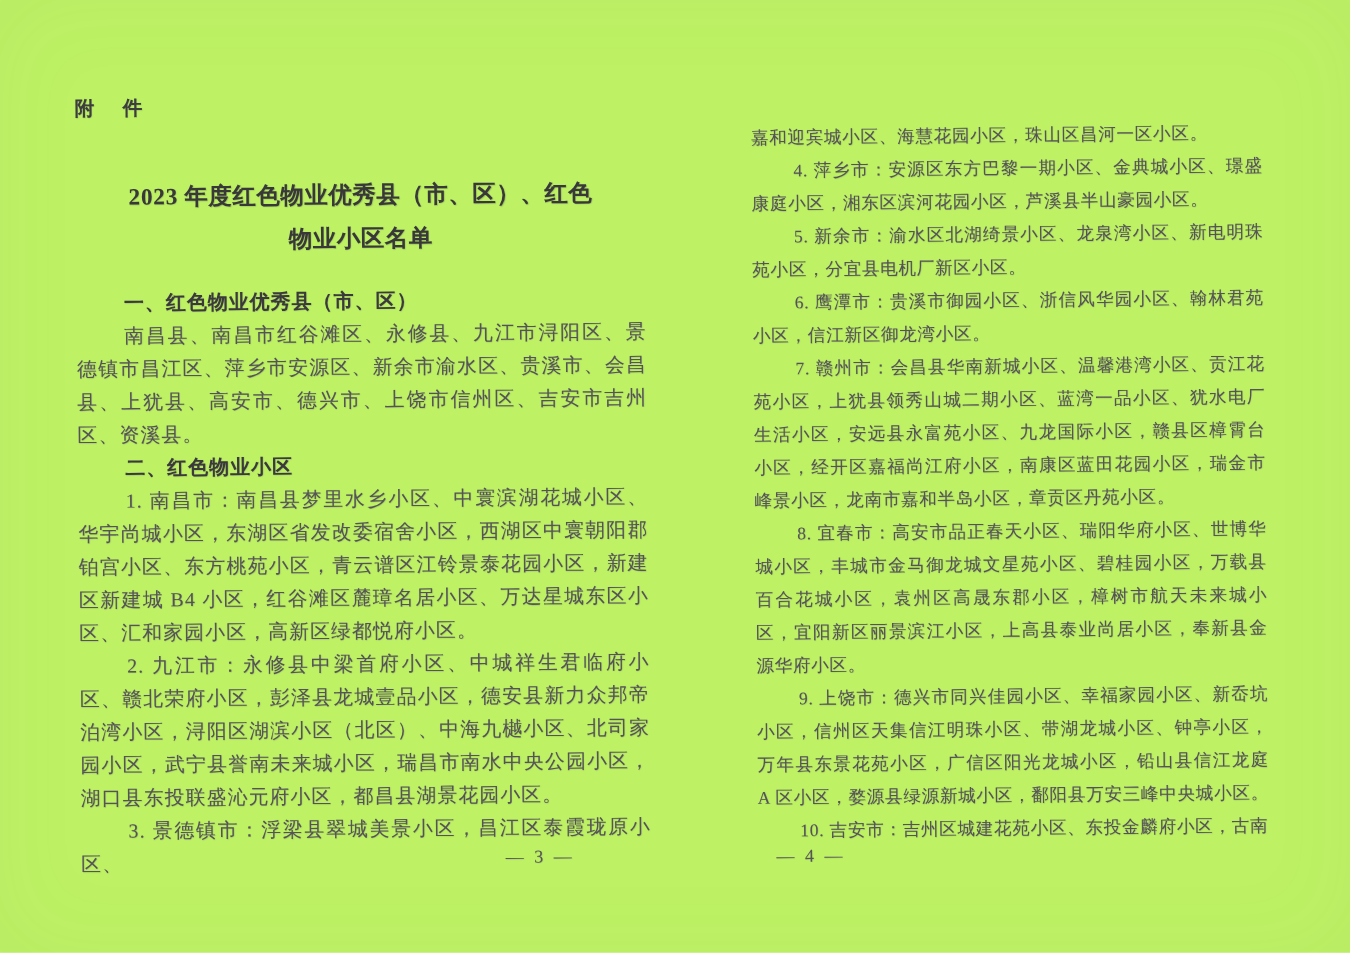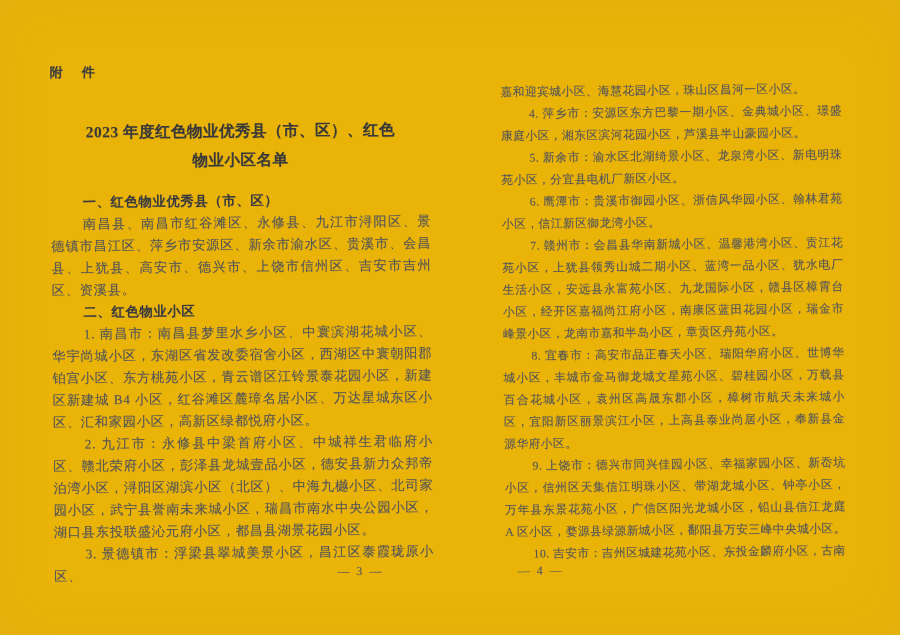--- a/index.html
+++ b/index.html
@@ -5,21 +5,21 @@
   * { margin:0; padding:0; box-sizing:border-box; }
   html,body { width:900px; height:635px; }
   body {
     background:#fdfdfc;
     font-family:"Liberation Serif","DejaVu Serif",serif;
     overflow:hidden;
   }
   .sheet {
     position:relative;
     width:900px; height:635px;
-    background:#eab308;
+    background:#bef264;
     box-shadow: inset 0 0 60px rgba(120,120,120,0.06);
     padding-left: 40px;
   }
   .page { position:absolute; color:#545454; }
   .page-left  { left:52px;  top:60px; width:380px; transform:rotate(-0.5deg); }
   .page-right { left:503px; top:80px; width:341px; transform:rotate(-0.6deg); }
 
   .attach {
     font-size:13px; font-weight:bold; color:#3d3d3d;
     letter-spacing:3px; line-height:22px;

